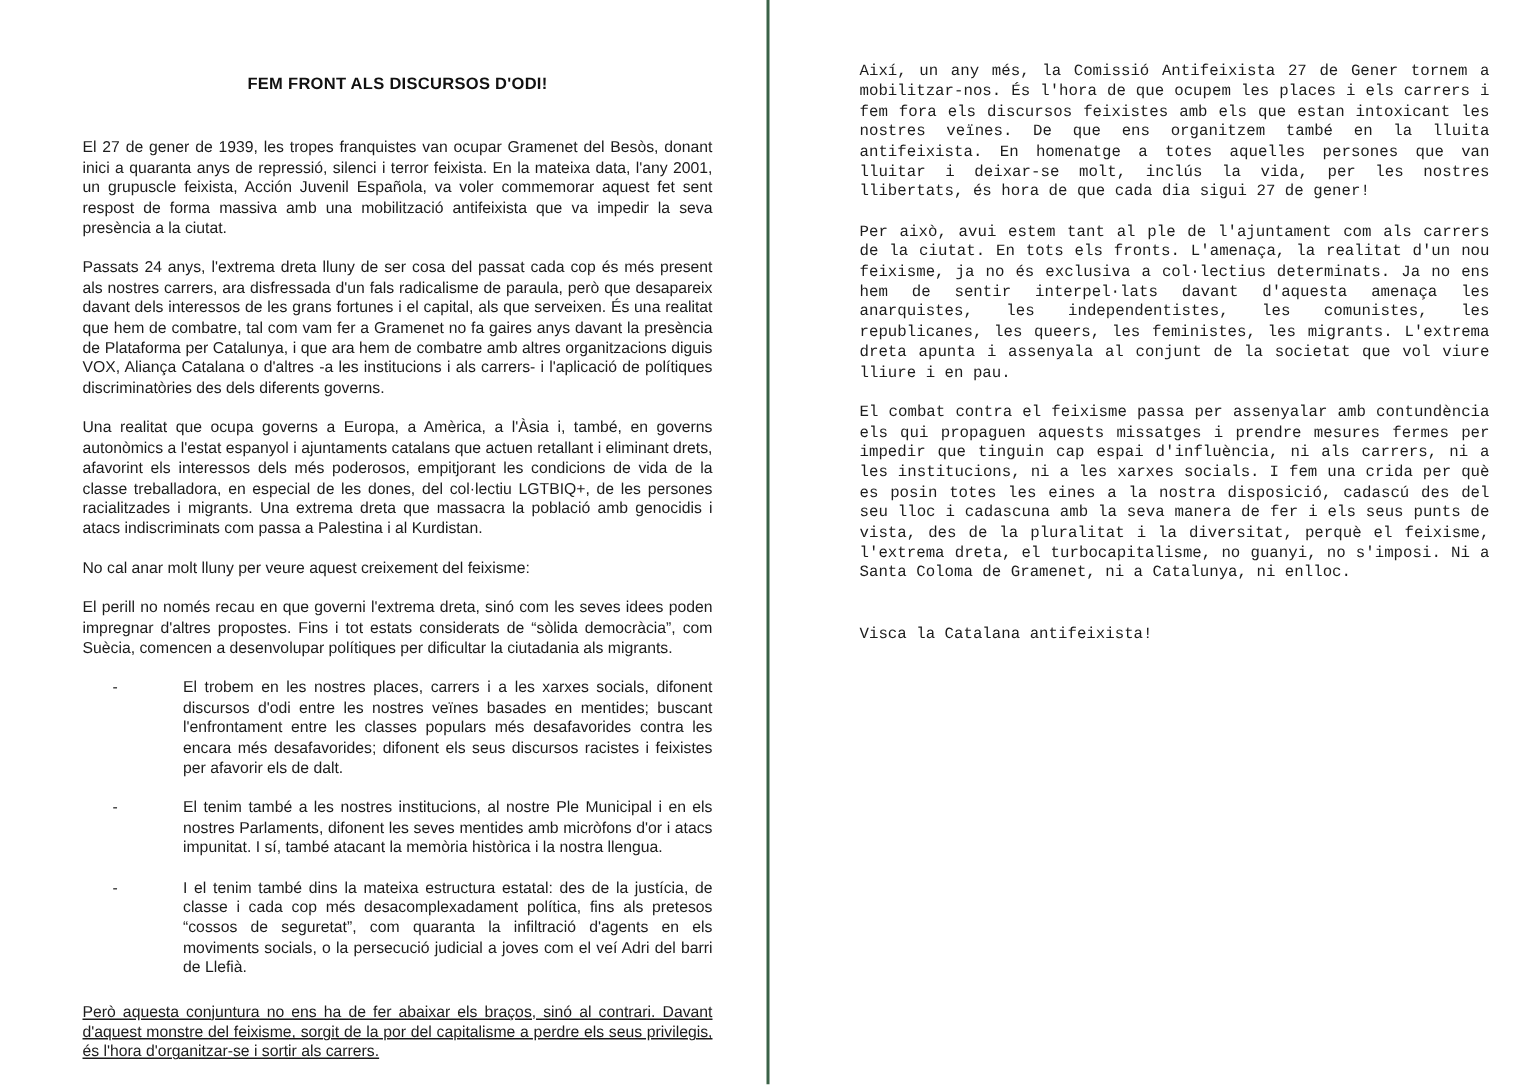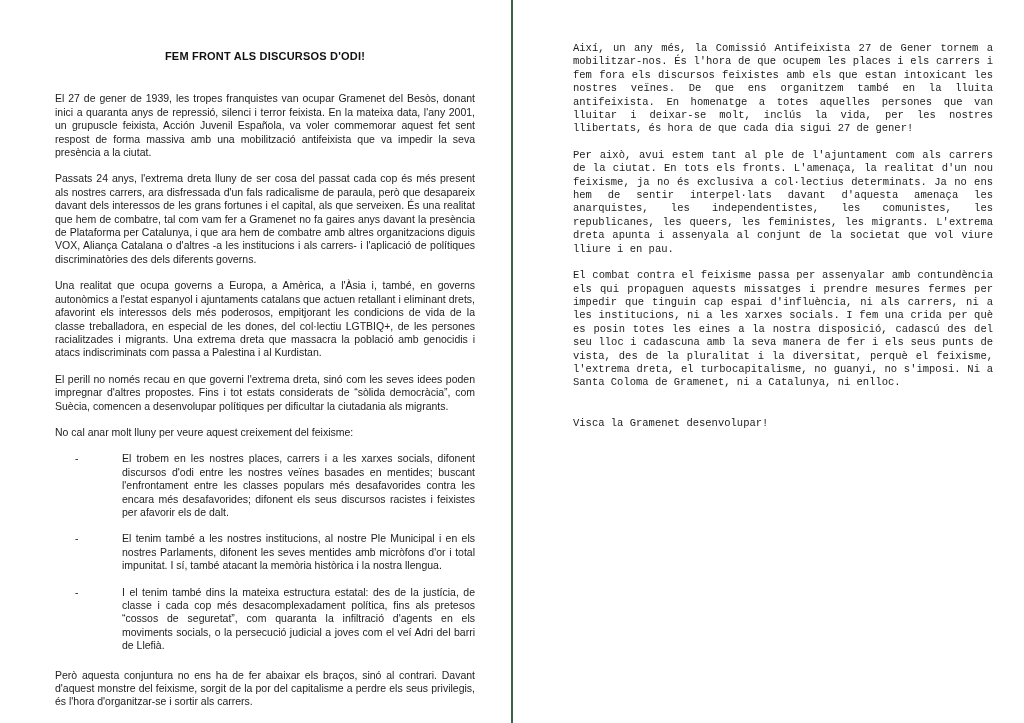--- a/index.html
+++ b/index.html
@@ -58,64 +58,65 @@
     margin-left: 20px;
     text-align: left;
   }
   .btext {
     flex: 1 1 auto;
     text-align: justify;
     margin-left: 32px;
   }
   .closing {
     margin-top: 16px;
+    text-decoration: underline;
   }
   .closing-right {
     margin-top: 27px;
   }
 </style>
 </head>
 <body>
 
 <div class="canvas">
 
   <div class="page page-left">
     <h1 class="doc-title">FEM FRONT ALS DISCURSOS D'ODI!</h1>
 
     <div>
         <p class="para">El 27 de gener de 1939, les tropes franquistes van ocupar Gramenet del Besòs, donant inici a quaranta anys de repressió, silenci i terror feixista. En la mateixa data, l'any 2001, un grupuscle feixista, Acción Juvenil Española, va voler commemorar aquest fet sent respost de forma massiva amb una mobilització antifeixista que va impedir la seva presència a la ciutat.</p>
         <p class="para">Passats 24 anys, l'extrema dreta lluny de ser cosa del passat cada cop és més present als nostres carrers, ara disfressada d'un fals radicalisme de paraula, però que desapareix davant dels interessos de les grans fortunes i el capital, als que serveixen. És una realitat que hem de combatre, tal com vam fer a Gramenet no fa gaires anys davant la presència de Plataforma per Catalunya, i que ara hem de combatre amb altres organitzacions diguis VOX, Aliança Catalana o d'altres -a les institucions i als carrers- i l'aplicació de polítiques discriminatòries des dels diferents governs.</p>
         <p class="para">Una realitat que ocupa governs a Europa, a Amèrica, a l'Àsia i, també, en governs autonòmics a l'estat espanyol i ajuntaments catalans que actuen retallant i eliminant drets, afavorint els interessos dels més poderosos, empitjorant les condicions de vida de la classe treballadora, en especial de les dones, del col·lectiu LGTBIQ+, de les persones racialitzades i migrants. Una extrema dreta que massacra la població amb genocidis i atacs indiscriminats com passa a Palestina i al Kurdistan.</p>
+        <p class="para">No cal anar molt lluny per veure aquest creixement del feixisme:</p>
         <p class="para">El perill no només recau en que governi l'extrema dreta, sinó com les seves idees poden impregnar d'altres propostes. Fins i tot estats considerats de “sòlida democràcia”, com Suècia, comencen a desenvolupar polítiques per dificultar la ciutadania als migrants.</p>
-        <p class="para">No cal anar molt lluny per veure aquest creixement del feixisme:</p>
       </div>
 
     <div class="bullets">
         <div class="bullet">
           <span class="dash">-</span>
           <span class="btext">El trobem en les nostres places, carrers i a les xarxes socials, difonent discursos d'odi entre les nostres veïnes basades en mentides; buscant l'enfrontament entre les classes populars més desafavorides contra les encara més desafavorides; difonent els seus discursos racistes i feixistes per afavorir els de dalt.</span>
         </div>
         <div class="bullet">
           <span class="dash">-</span>
-          <span class="btext">El tenim també a les nostres institucions, al nostre Ple Municipal i en els nostres Parlaments, difonent les seves mentides amb micròfons d'or i total impunitat. I sí, també atacant la memòria històrica i la nostra llengua.</span>
+          <span class="btext">El tenim també a les nostres institucions, al nostre Ple Municipal i en els nostres Parlaments, difonent les seves mentides amb micròfons d'or i atacs impunitat. I sí, també atacant la memòria històrica i la nostra llengua.</span>
         </div>
         <div class="bullet">
           <span class="dash">-</span>
           <span class="btext">I el tenim també dins la mateixa estructura estatal: des de la justícia, de classe i cada cop més desacomplexadament política, fins als pretesos “cossos de seguretat”, com quaranta la infiltració d'agents en els moviments socials, o la persecució judicial a joves com el veí Adri del barri de Llefià.</span>
         </div>
       </div>
 
     <p class="para closing">Però aquesta conjuntura no ens ha de fer abaixar els braços, sinó al contrari. Davant d'aquest monstre del feixisme, sorgit de la por del capitalisme a perdre els seus privilegis, és l'hora d'organitzar-se i sortir als carrers.</p>
   </div>
 
   <div class="page-divider" style="background: rgb(58, 98, 71);"></div>
 
   <div class="page page-right">
     <div>
         <p class="para">Així, un any més, la Comissió Antifeixista 27 de Gener tornem a mobilitzar-nos. És l'hora de que ocupem les places i els carrers i fem fora els discursos feixistes amb els que estan intoxicant les nostres veïnes. De que ens organitzem també en la lluita antifeixista. En homenatge a totes aquelles persones que van lluitar i deixar-se molt, inclús la vida, per les nostres llibertats, és hora de que cada dia sigui 27 de gener!</p>
         <p class="para">Per això, avui estem tant al ple de l'ajuntament com als carrers de la ciutat. En tots els fronts. L'amenaça, la realitat d'un nou feixisme, ja no és exclusiva a col·lectius determinats. Ja no ens hem de sentir interpel·lats davant d'aquesta amenaça les anarquistes, les independentistes, les comunistes, les republicanes, les queers, les feministes, les migrants. L'extrema dreta apunta i assenyala al conjunt de la societat que vol viure lliure i en pau.</p>
         <p class="para">El combat contra el feixisme passa per assenyalar amb contundència els qui propaguen aquests missatges i prendre mesures fermes per impedir que tinguin cap espai d'influència, ni als carrers, ni a les institucions, ni a les xarxes socials. I fem una crida per què es posin totes les eines a la nostra disposició, cadascú des del seu lloc i cadascuna amb la seva manera de fer i els seus punts de vista, des de la pluralitat i la diversitat, perquè el feixisme, l'extrema dreta, el turbocapitalisme, no guanyi, no s'imposi. Ni a Santa Coloma de Gramenet, ni a Catalunya, ni enlloc.</p>
       </div>
 
-    <p class="para closing-right">Visca la Gramenet desenvolupar!</p>
+    <p class="para closing-right">Visca la Catalana antifeixista!</p>
   </div>
 
 </div>
 
 </body></html>

